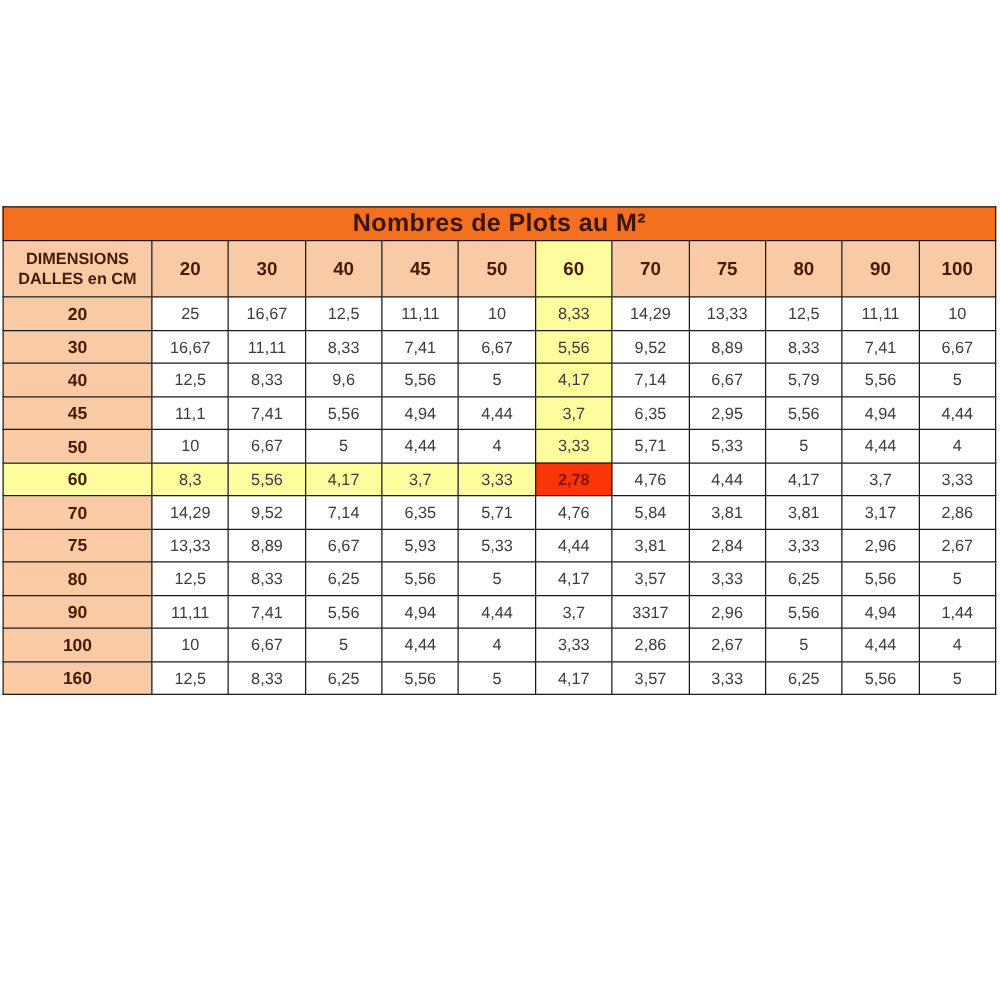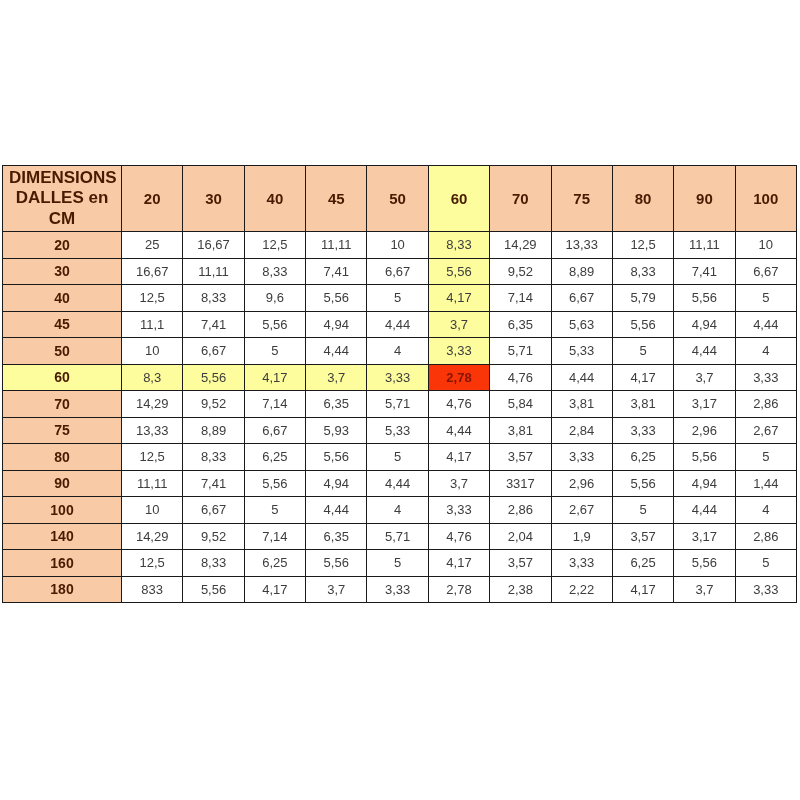--- a/index.html
+++ b/index.html
@@ -38,21 +38,21 @@
   th, td { border: 1px solid var(--border); text-align: center; vertical-align: middle; }
   thead th {
     background: var(--header-bg);
     color: var(--header-text);
     font-weight: bold;
     font-size: 15px;
     height: 45px;
   }
   thead th.corner {
     width: 119px;
-    font-size: 17px;
+    font-size: 13px;
     line-height: 1.2;
     padding: 2px 6px;
   }
   tbody th {
     background: var(--header-bg);
     color: var(--header-text);
     font-weight: bold;
     font-size: 14px;
     height: 26.5px;
   }
@@ -67,20 +67,21 @@
     background: var(--red);
     color: var(--red-text);
     font-weight: bold;
   }
 </style>
 </head>
 <body>
 
 <div class="page">
   <div class="table-wrap">
+    <div class="title-bar">Nombres de Plots au M²</div>
     <table>
       <thead>
         <tr>
           <th class="corner">DIMENSIONS DALLES en CM</th>
         <th>20</th>
             <th>30</th>
             <th>40</th>
             <th>45</th>
             <th>50</th>
             <th class="yellow">60</th>
@@ -136,21 +137,21 @@
           </tr>
           <tr>
             <th>45</th>
             <td>11,1</td>
             <td>7,41</td>
             <td>5,56</td>
             <td>4,94</td>
             <td>4,44</td>
             <td class="yellow">3,7</td>
             <td>6,35</td>
-            <td>5,63</td>
+            <td>2,95</td>
             <td>5,56</td>
             <td>4,94</td>
             <td>4,44</td>
           </tr>
           <tr>
             <th>50</th>
             <td>10</td>
             <td>6,67</td>
             <td>5</td>
             <td>4,44</td>
@@ -240,57 +241,29 @@
             <td>4,44</td>
             <td>4</td>
             <td>3,33</td>
             <td>2,86</td>
             <td>2,67</td>
             <td>5</td>
             <td>4,44</td>
             <td>4</td>
           </tr>
           <tr>
-            <th>140</th>
-            <td>14,29</td>
-            <td>9,52</td>
-            <td>7,14</td>
-            <td>6,35</td>
-            <td>5,71</td>
-            <td>4,76</td>
-            <td>2,04</td>
-            <td>1,9</td>
-            <td>3,57</td>
-            <td>3,17</td>
-            <td>2,86</td>
-          </tr>
-          <tr>
             <th>160</th>
             <td>12,5</td>
             <td>8,33</td>
             <td>6,25</td>
             <td>5,56</td>
             <td>5</td>
             <td>4,17</td>
             <td>3,57</td>
             <td>3,33</td>
             <td>6,25</td>
             <td>5,56</td>
             <td>5</td>
-          </tr>
-          <tr>
-            <th>180</th>
-            <td>833</td>
-            <td>5,56</td>
-            <td>4,17</td>
-            <td>3,7</td>
-            <td>3,33</td>
-            <td>2,78</td>
-            <td>2,38</td>
-            <td>2,22</td>
-            <td>4,17</td>
-            <td>3,7</td>
-            <td>3,33</td>
           </tr>
         </tbody>
     </table>
   </div>
 </div>
 
 </body></html>

